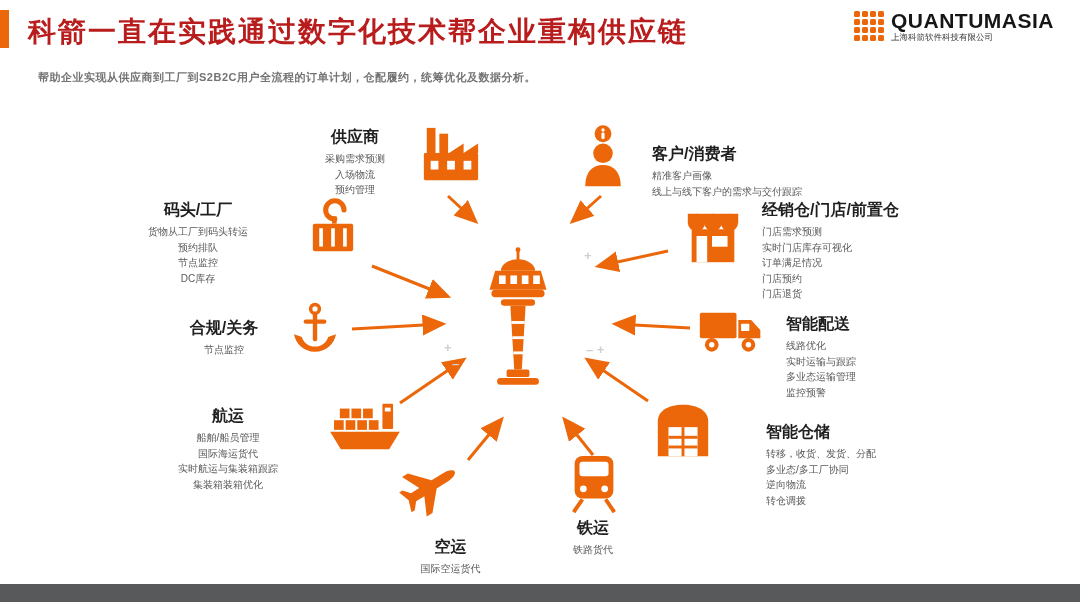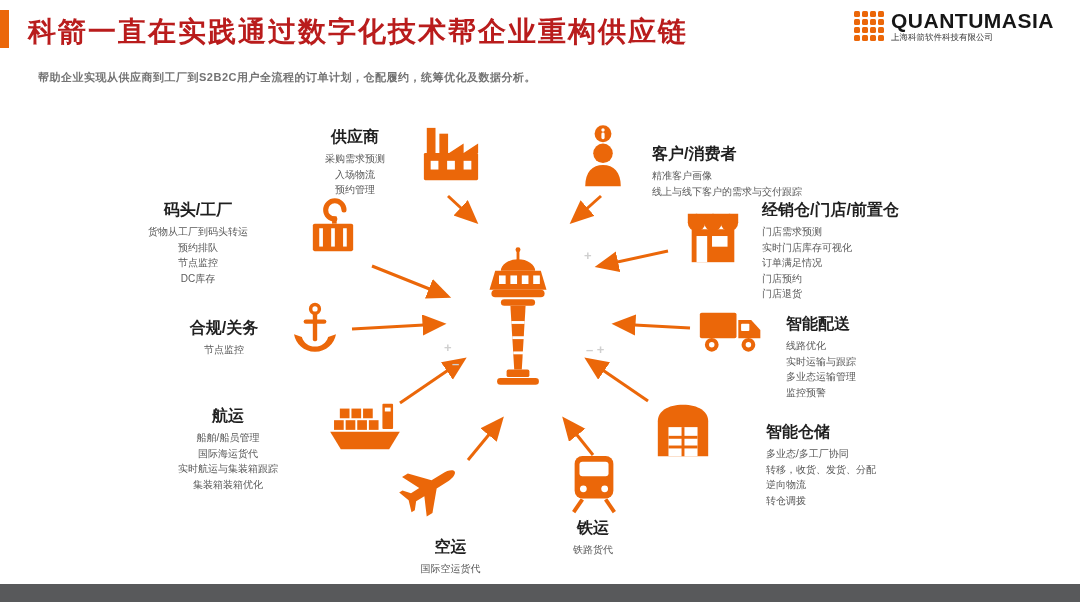--- a/index.html
+++ b/index.html
@@ -265,22 +265,22 @@
       <rect x="17" y="28" width="30" height="30" fill="#ffffff"></rect>
       <g fill="#EB6709">
         <rect x="17" y="37" width="30" height="3"></rect>
         <rect x="17" y="47" width="30" height="3"></rect>
         <rect x="30.5" y="28" width="3" height="30"></rect>
       </g>
     </svg>
   </span>
   <div class="node-text t-left" style="left:738px;top:422px;width:220px;margin-left:28px;">
     <div class="node-title">智能仓储</div>
+    <div class="node-line">转移，收货、发货、分配</div>
     <div class="node-line">多业态/多工厂协同</div>
-    <div class="node-line">转移，收货、发货、分配</div>
     <div class="node-line">逆向物流</div>
     <div class="node-line">转仓调拨</div>
   </div>
 
   <span class="icon" style="left:398px;top:456px;">
     <svg width="64" height="62" viewBox="0 0 64 64" fill="#EB6709">
       <path transform="rotate(-32 32 32)" d="M62,32 c0,-2.8 -5.5,-5 -12,-5 H37 L20,8 h-7 l9,19 H12 L6,20 H2 l4,12 -4,12 h4 l6,-7 h10 l-9,19 h7 l17,-19 h13 c6.5,0 12,-2.2 12,-5 z"></path>
     </svg>
   </span>
   <div class="node-text t-center" style="left:378px;top:518px;width:145px;margin-top:19px;">

